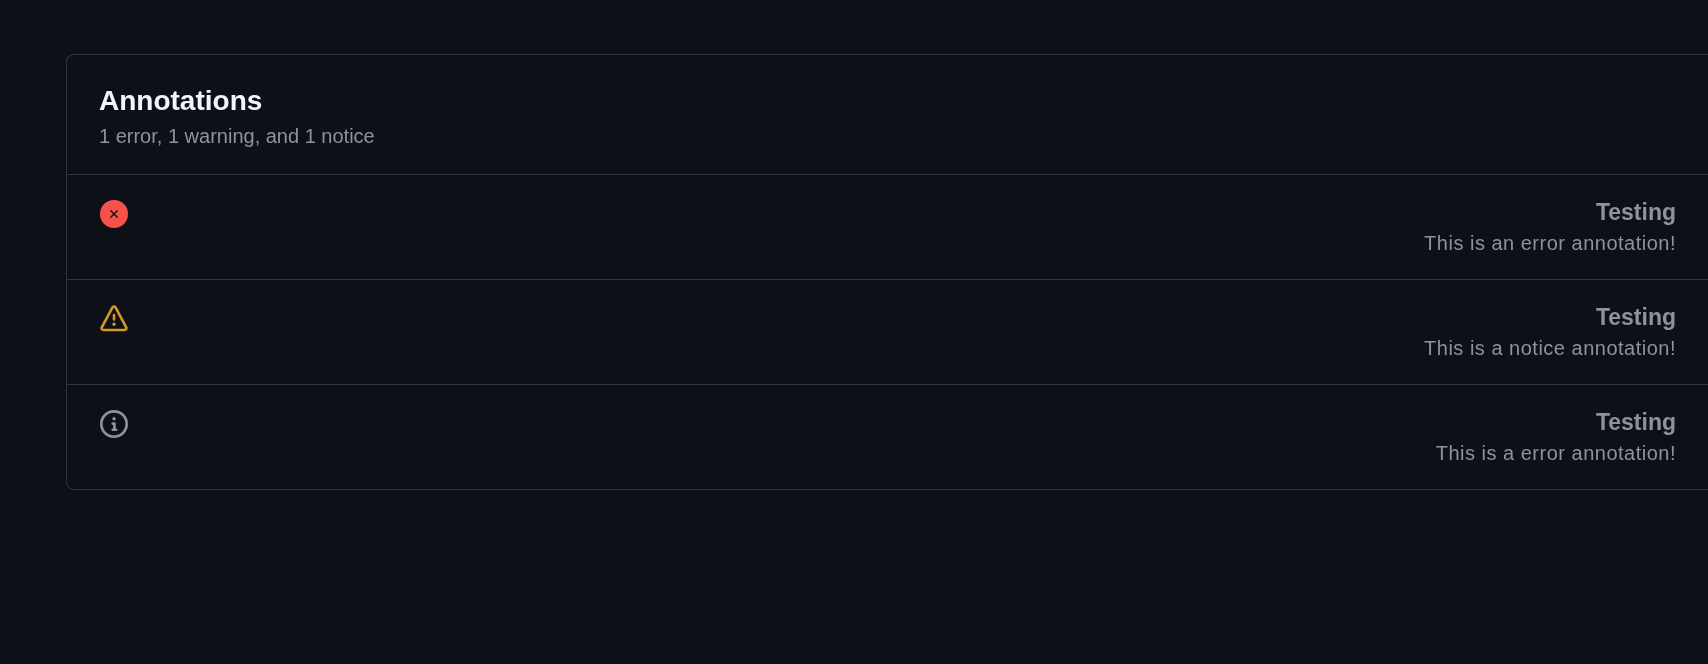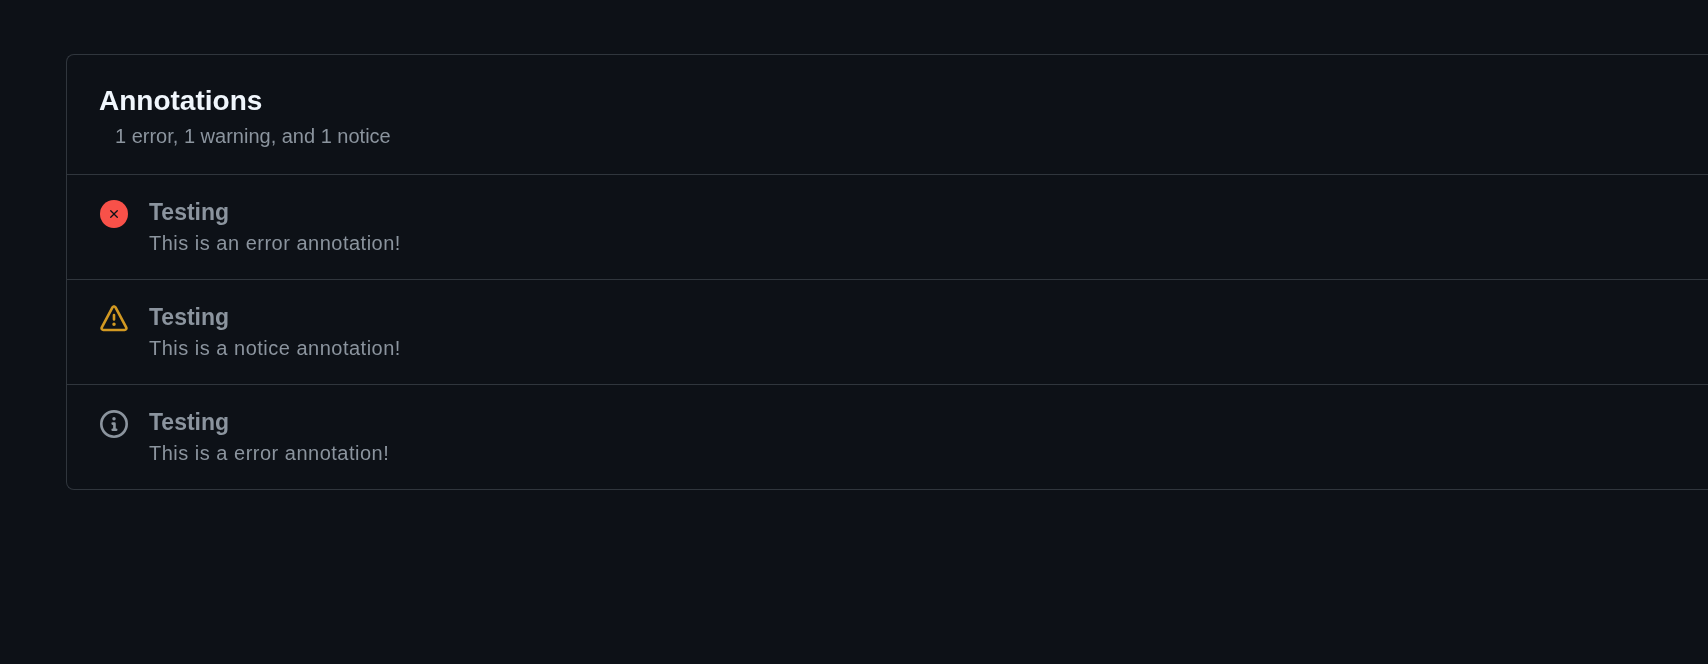--- a/index.html
+++ b/index.html
@@ -31,28 +31,28 @@
     .panel-title {
       font-size: 28px;
       font-weight: 600;
       color: #f0f6fc;
       margin-bottom: 8px;
     }
     .panel-subtitle {
       font-size: 20px;
       color: #8b949e;
       font-weight: 400;
-      margin-left: 16px;
     }
     .annotation-row {
       border-top: 1px solid #30363d;
       padding: 24px 32px 24px 32px;
       display: flex;
       align-items: flex-start;
       gap: 20px;
+      text-align: right;
     }
     .annotation-row:first-of-type {
       border-top: none;
       padding-top: 28px;
     }
     .icon-wrapper {
       width: 30px;
       height: 30px;
       display: flex;
       align-items: center;

